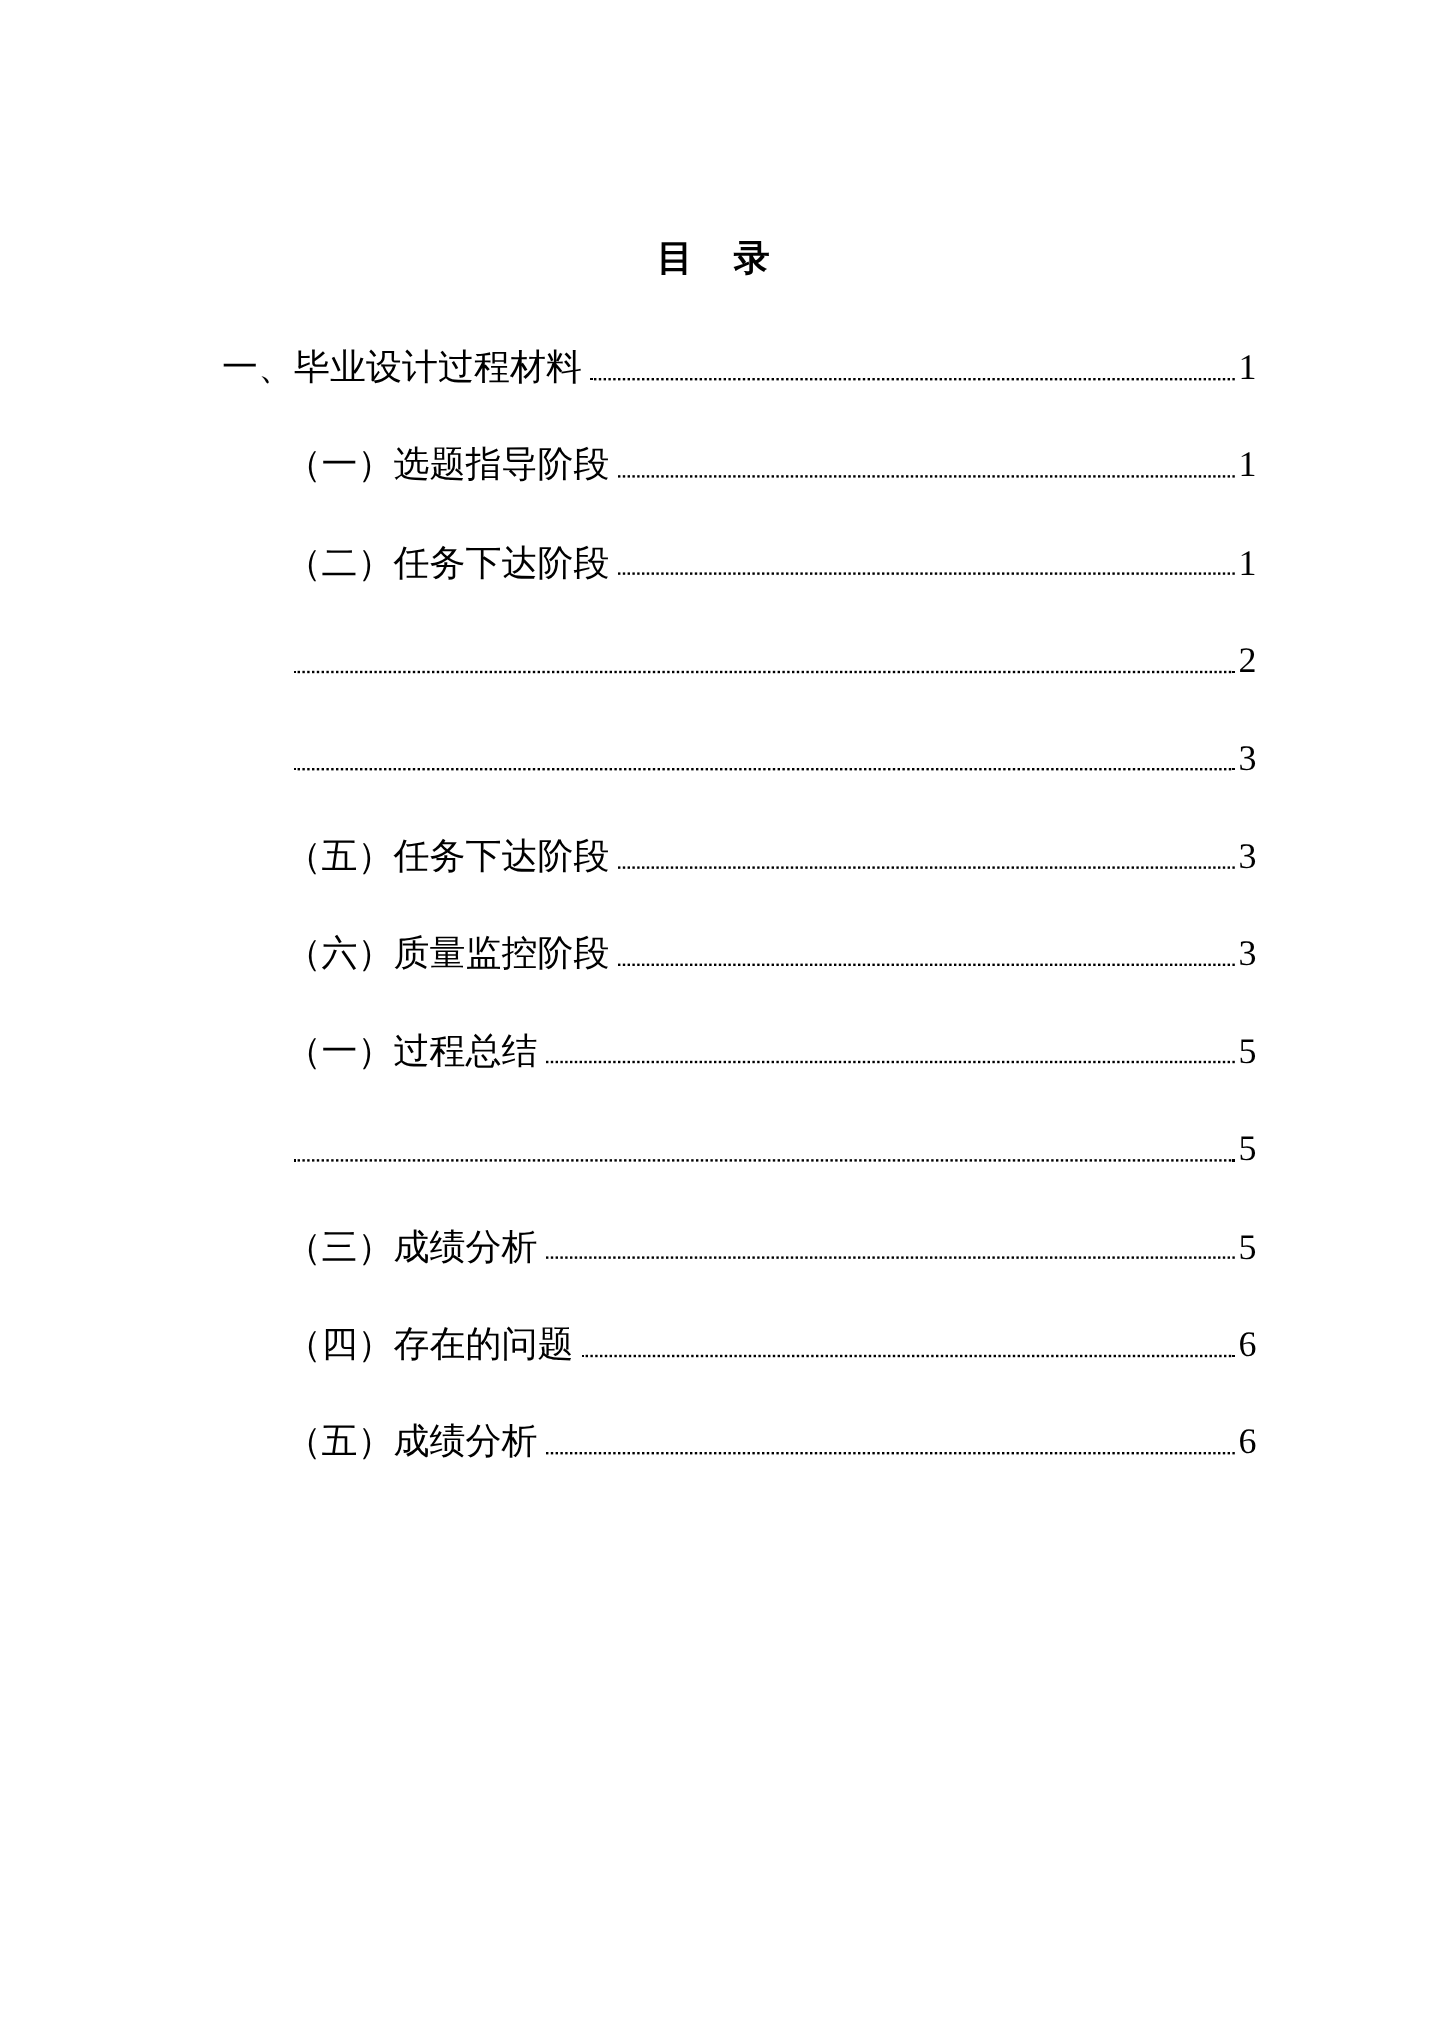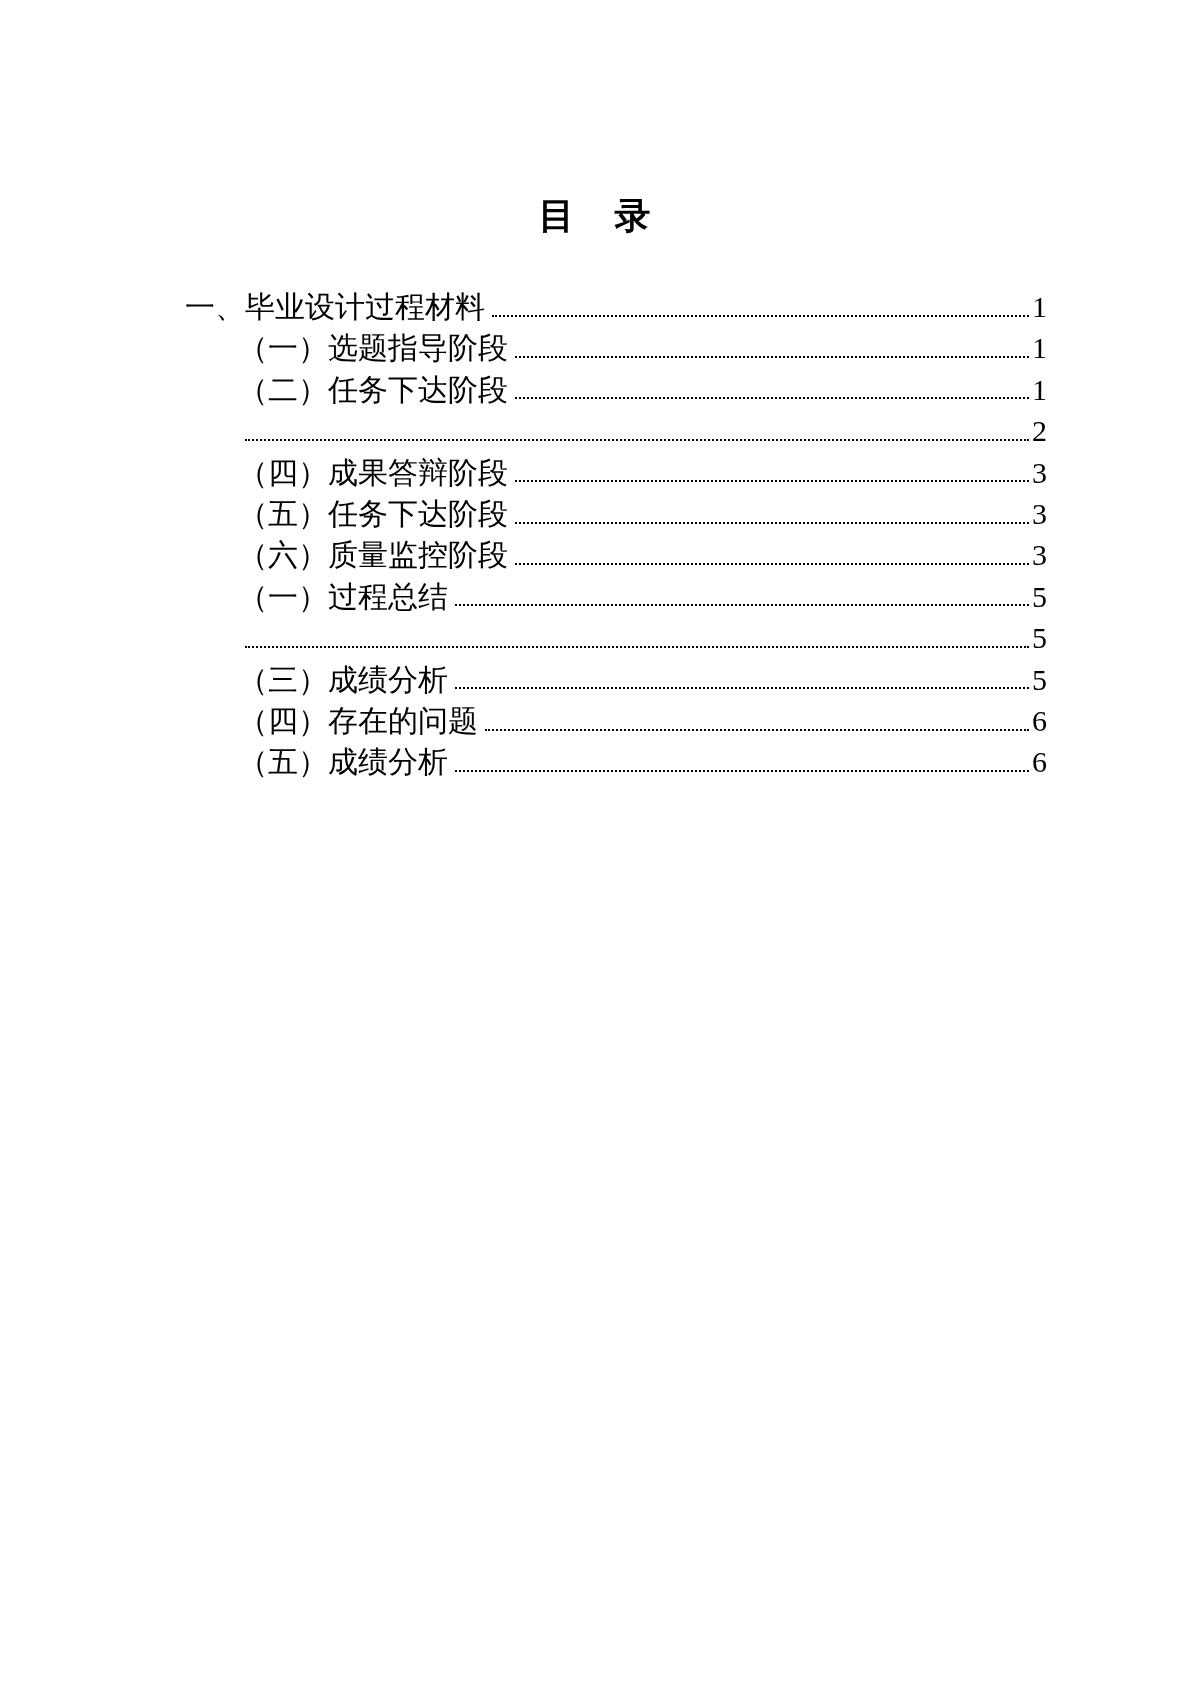--- a/index.html
+++ b/index.html
@@ -16,21 +16,21 @@
     font-family: "Liberation Serif", "DejaVu Serif", serif;
     box-sizing: border-box;
     padding-top: 190px;
     overflow: hidden;
   }
   .doc-title {
     width: 100%;
     text-align: center;
     font-family: "Liberation Sans", "DejaVu Sans", sans-serif;
     font-weight: 700;
-    font-size: 36px;
+    font-size: 30px;
     line-height: 52px;
     letter-spacing: 2px;
     color: #000000;
     margin: 0 0 44px 0;
   }
   .toc {
     margin-left: 185px;
     margin-right: 144px; 
   }
   .toc-row {
@@ -38,20 +38,21 @@
     align-items: center;
     height: 41.4px;
     font-size: 30px;
     line-height: 41.4px;
     white-space: nowrap;
     cursor: default;
     justify-content: center;
   }
   .toc-row.lvl2 {
     padding-left: 53px;
+    margin-top: 40px;
   }
   .toc-label {
     flex: 0 0 auto;
   }
   .dot-leader {
     flex: 1 1 auto;
     height: 0;
     border-bottom: 2.6px dotted #000000;
     margin-left: 7px;
     margin-right: 3px;
@@ -88,21 +89,20 @@
       <span class="dot-leader"></span>
       <span class="toc-page-num">1</span>
     </div>
 
     <div class="toc-row lvl2">
       <span class="dot-leader"></span>
       <span class="toc-page-num">2</span>
     </div>
 
     <div class="toc-row lvl2">
-      <span class="toc-label">（四）成果答辩阶段</span>
       <span class="dot-leader"></span>
       <span class="toc-page-num">3</span>
     </div>
 
     <div class="toc-row lvl2">
       <span class="toc-label">（五）任务下达阶段</span>
       <span class="dot-leader"></span>
       <span class="toc-page-num">3</span>
     </div>
 

